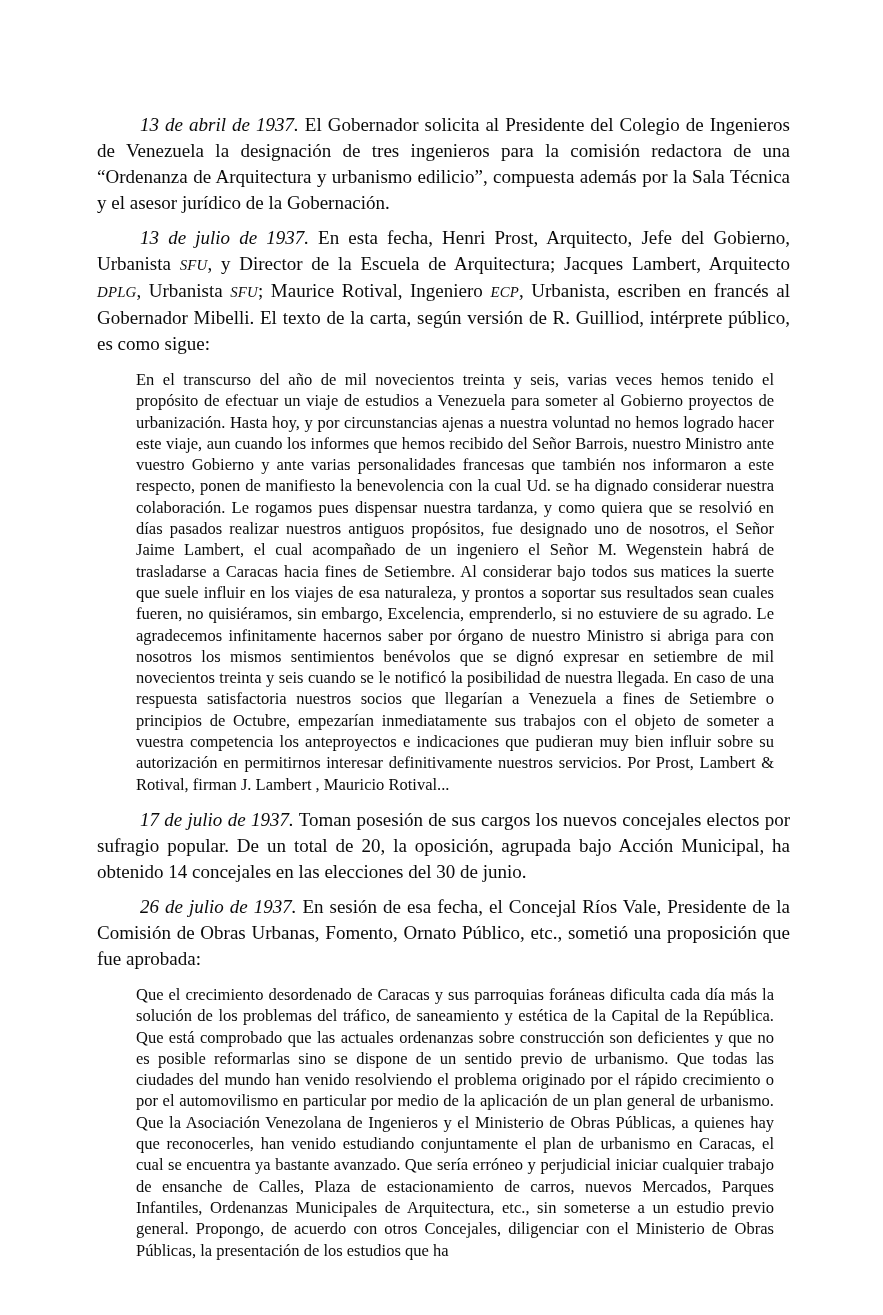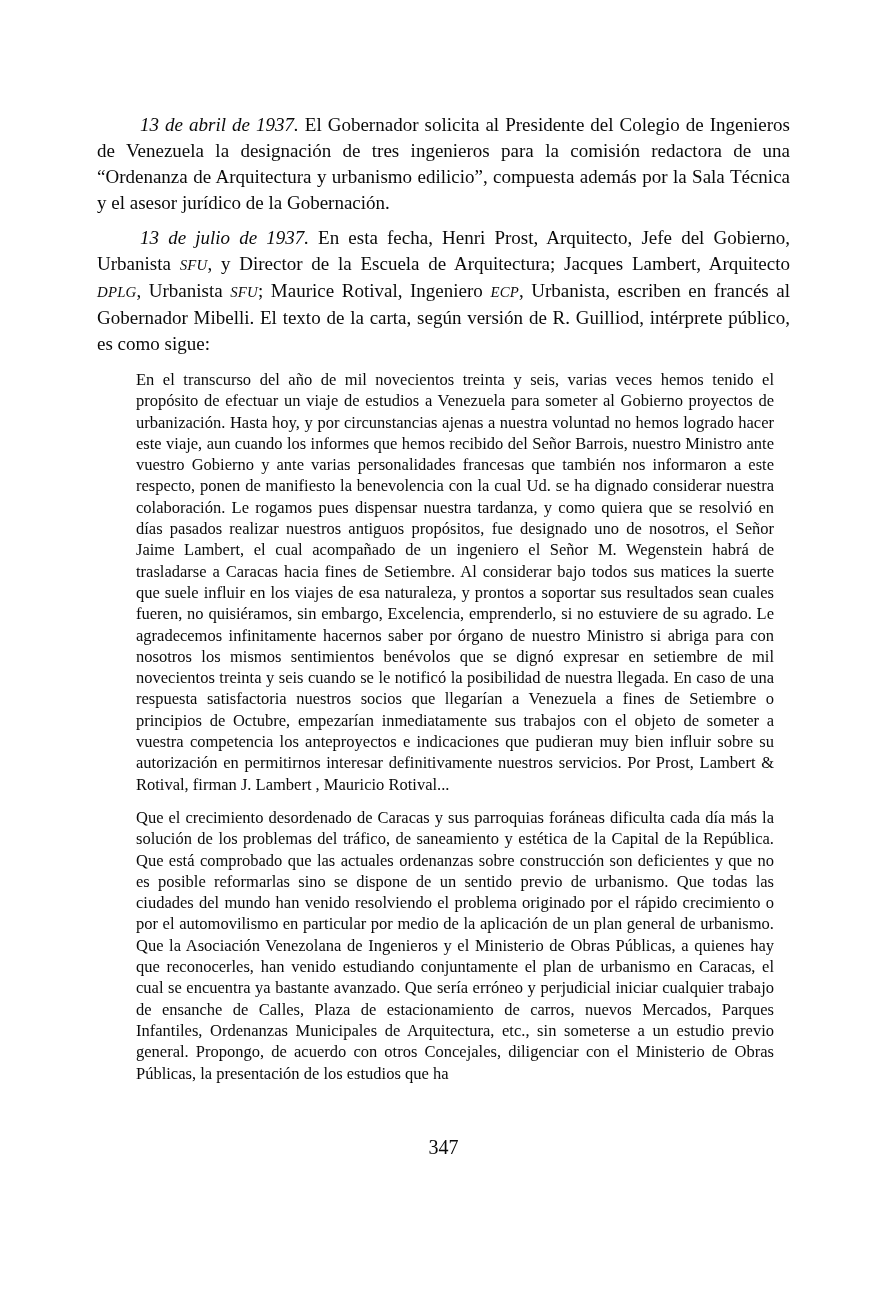--- a/index.html
+++ b/index.html
@@ -58,19 +58,21 @@
 <body>
 
 <div class="page">
 
   <p class="entry first"><span class="date">13 de abril de 1937.</span><span> El Gobernador solicita al Presidente del Colegio de Ingenieros de Venezuela la designación de tres ingenieros para la comisión redactora de una “Ordenanza de Arquitectura y urbanismo edilicio”, compuesta además por la Sala Técnica y el asesor jurídico de la Gobernación.</span></p>
 
   <p class="entry"><span class="date">13 de julio de 1937.</span><span> En esta fecha, Henri Prost, Arquitecto, Jefe del Gobierno, Urbanista </span><span class="sc">SFU</span><span>, y Director de la Escuela de Arquitectura; Jacques Lambert, Arquitecto </span><span class="sc">DPLG</span><span>, Urbanista </span><span class="sc">SFU</span><span>; Maurice Rotival, Ingeniero </span><span class="sc">ECP</span><span>, Urbanista, escriben en francés al Gobernador Mibelli. El texto de la carta, según versión de R. Guilliod, intérprete público, es como sigue:</span></p>
 
   <blockquote class="letter">En el transcurso del año de mil novecientos treinta y seis, varias veces hemos tenido el propósito de efectuar un viaje de estudios a Venezuela para someter al Gobierno proyectos de urbanización. Hasta hoy, y por circunstancias ajenas a nuestra voluntad no hemos logrado hacer este viaje, aun cuando los informes que hemos recibido del Señor Barrois, nuestro Ministro ante vuestro Gobierno y ante varias personalidades francesas que también nos informaron a este respecto, ponen de manifiesto la benevolencia con la cual Ud. se ha dignado considerar nuestra colaboración. Le rogamos pues dispensar nuestra tardanza, y como quiera que se resolvió en días pasados realizar nuestros antiguos propósitos, fue designado uno de nosotros, el Señor Jaime Lambert, el cual acompañado de un ingeniero el Señor M. Wegenstein habrá de trasladarse a Caracas hacia fines de Setiembre. Al considerar bajo todos sus matices la suerte que suele influir en los viajes de esa naturaleza, y prontos a soportar sus resultados sean cuales fueren, no quisiéramos, sin embargo, Excelencia, emprenderlo, si no estuviere de su agrado. Le agradecemos infinitamente hacernos saber por órgano de nuestro Ministro si abriga para con nosotros los mismos sentimientos benévolos que se dignó expresar en setiembre de mil novecientos treinta y seis cuando se le notificó la posibilidad de nuestra llegada. En caso de una respuesta satisfactoria nuestros socios que llegarían a Venezuela a fines de Setiembre o principios de Octubre, empezarían inmediatamente sus trabajos con el objeto de someter a vuestra competencia los anteproyectos e indicaciones que pudieran muy bien influir sobre su autorización en permitirnos interesar definitivamente nuestros servicios. Por Prost, Lambert &amp; Rotival, firman J. Lambert , Mauricio Rotival...</blockquote>
 
+  <p class="entry"><span class="date">17 de julio de 1937.</span><span> Toman posesión de sus cargos los nuevos concejales electos por sufragio popular. De un total de 20, la oposición, agrupada bajo Acción Municipal, ha obtenido 14 concejales en las elecciones del 30 de junio.</span></p>
 
+  <p class="entry"><span class="date">26 de julio de 1937.</span><span> En sesión de esa fecha, el Concejal Ríos Vale, Presidente de la Comisión de Obras Urbanas, Fomento, Ornato Público, etc., sometió una proposición que fue aprobada:</span></p>
 
   <blockquote class="letter">Que el crecimiento desordenado de Caracas y sus parroquias foráneas dificulta cada día más la solución de los problemas del tráfico, de saneamiento y estética de la Capital de la República. Que está comprobado que las actuales ordenanzas sobre construcción son deficientes y que no es posible reformarlas sino se dispone de un sentido previo de urbanismo. Que todas las ciudades del mundo han venido resolviendo el problema originado por el rápido crecimiento o por el automovilismo en particular por medio de la aplicación de un plan general de urbanismo. Que la Asociación Venezolana de Ingenieros y el Ministerio de Obras Públicas, a quienes hay que reconocerles, han venido estudiando conjuntamente el plan de urbanismo en Caracas, el cual se encuentra ya bastante avanzado. Que sería erróneo y perjudicial iniciar cualquier trabajo de ensanche de Calles, Plaza de estacionamiento de carros, nuevos Mercados, Parques Infantiles, Ordenanzas Municipales de Arquitectura, etc., sin someterse a un estudio previo general. Propongo, de acuerdo con otros Concejales, diligenciar con el Ministerio de Obras Públicas, la presentación de los estudios que ha</blockquote>
 
   <div class="page-number">347</div>
 
 </div>
 
 </body></html>

